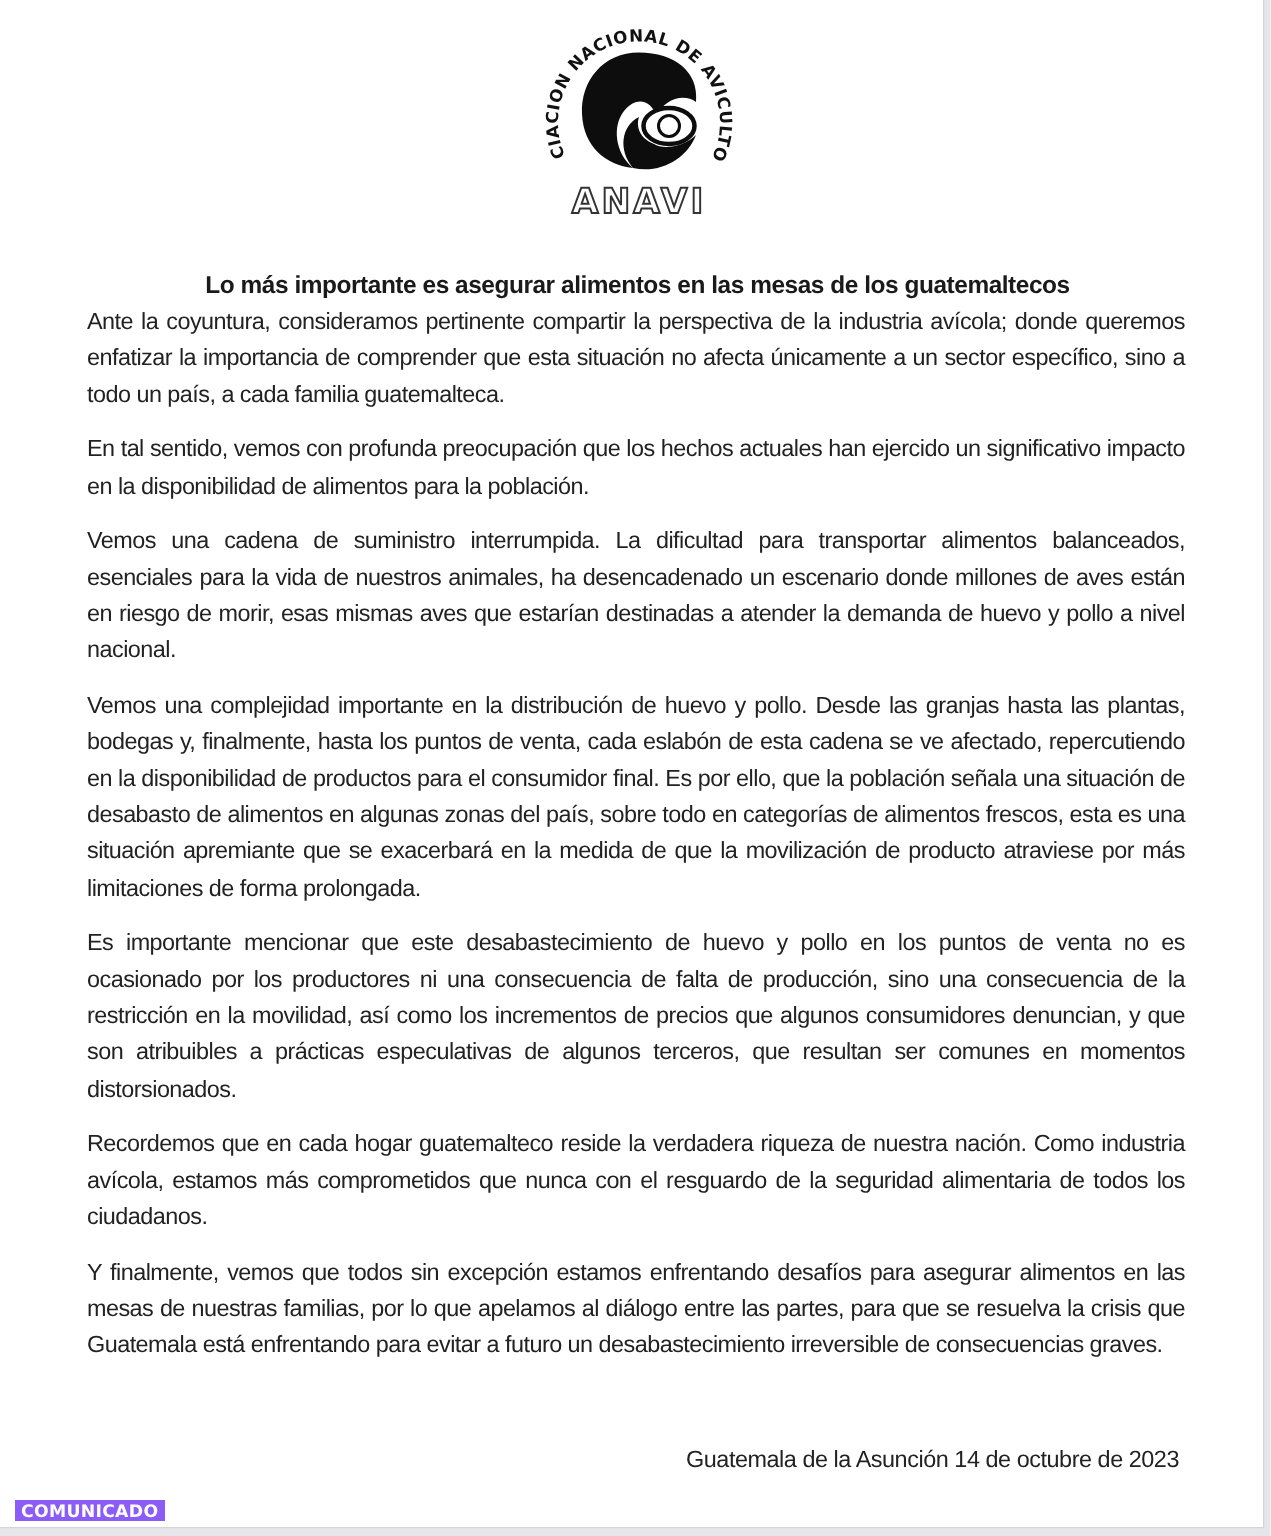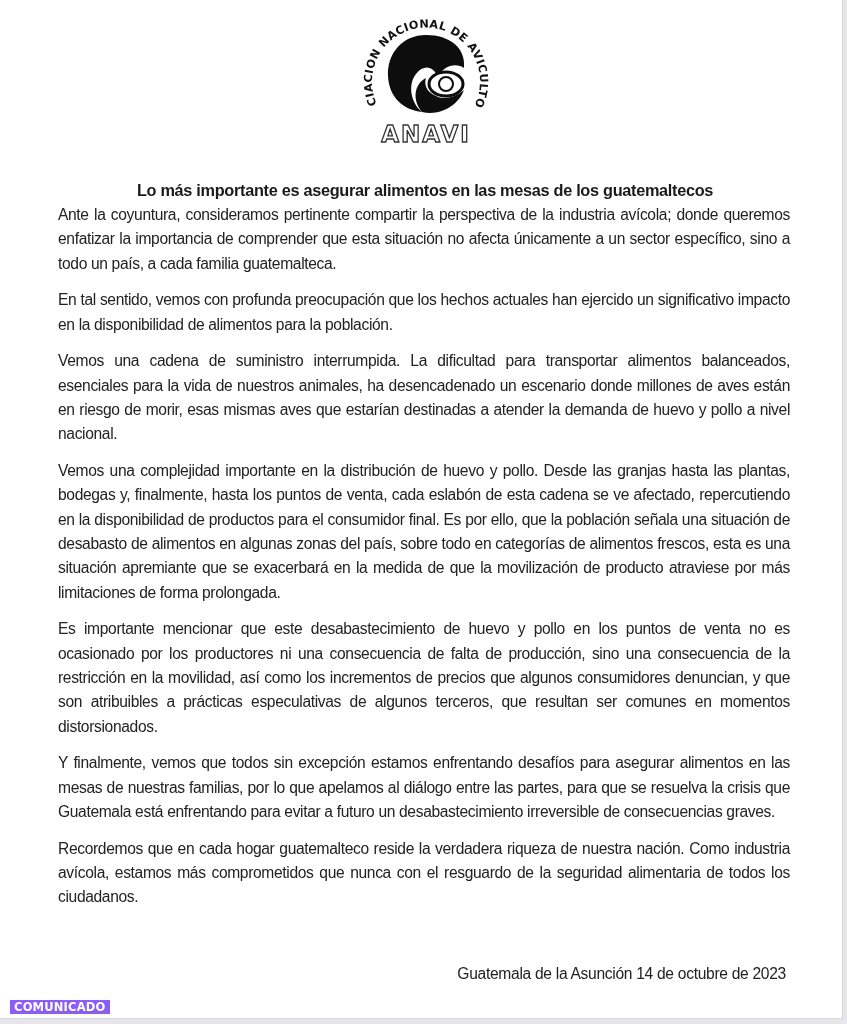--- a/index.html
+++ b/index.html
@@ -78,21 +78,21 @@
   </svg>
 
   <div class="title">Lo más importante es asegurar alimentos en las mesas de los guatemaltecos</div>
 
   <div class="body-text">
     <p>Ante la coyuntura, consideramos pertinente compartir la perspectiva de la industria avícola; donde queremos enfatizar la importancia de comprender que esta situación no afecta únicamente a un sector específico, sino a todo un país, a cada familia guatemalteca.</p>
     <p>En tal sentido, vemos con profunda preocupación que los hechos actuales han ejercido un significativo impacto en la disponibilidad de alimentos para la población.</p>
     <p>Vemos una cadena de suministro interrumpida. La dificultad para transportar alimentos balanceados, esenciales para la vida de nuestros animales, ha desencadenado un escenario donde millones de aves están en riesgo de morir, esas mismas aves que estarían destinadas a atender la demanda de huevo y pollo a nivel nacional.</p>
     <p>Vemos una complejidad importante en la distribución de huevo y pollo. Desde las granjas hasta las plantas, bodegas y, finalmente, hasta los puntos de venta, cada eslabón de esta cadena se ve afectado, repercutiendo en la disponibilidad de productos para el consumidor final. Es por ello, que la población señala una situación de desabasto de alimentos en algunas zonas del país, sobre todo en categorías de alimentos frescos, esta es una situación apremiante que se exacerbará en la medida de que la movilización de producto atraviese por más limitaciones de forma prolongada.</p>
     <p>Es importante mencionar que este desabastecimiento de huevo y pollo en los puntos de venta no es ocasionado por los productores ni una consecuencia de falta de producción, sino una consecuencia de la restricción en la movilidad, así como los incrementos de precios que algunos consumidores denuncian, y que son atribuibles a prácticas especulativas de algunos terceros, que resultan ser comunes en momentos distorsionados.</p>
+    <p>Recordemos que en cada hogar guatemalteco reside la verdadera riqueza de nuestra nación. Como industria avícola, estamos más comprometidos que nunca con el resguardo de la seguridad alimentaria de todos los ciudadanos.</p>
     <p>Y finalmente, vemos que todos sin excepción estamos enfrentando desafíos para asegurar alimentos en las mesas de nuestras familias, por lo que apelamos al diálogo entre las partes, para que se resuelva la crisis que Guatemala está enfrentando para evitar a futuro un desabastecimiento irreversible de consecuencias graves.</p>
-    <p>Recordemos que en cada hogar guatemalteco reside la verdadera riqueza de nuestra nación. Como industria avícola, estamos más comprometidos que nunca con el resguardo de la seguridad alimentaria de todos los ciudadanos.</p>
   </div>
 
 
   <div class="dateline">Guatemala de la Asunción 14 de octubre de 2023</div>
 
   <div class="badge">COMUNICADO</div>
 </div>
 
 </body></html>

